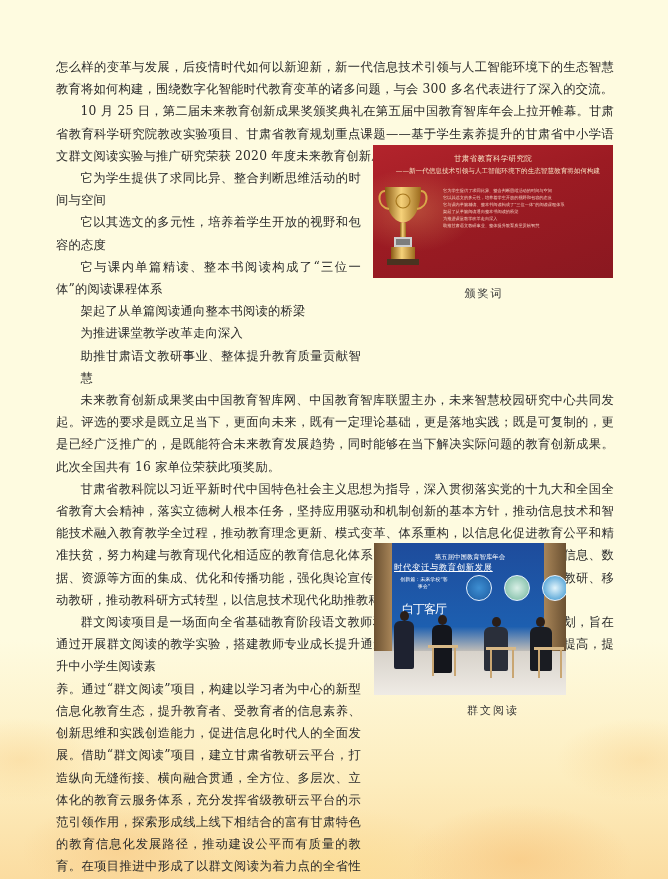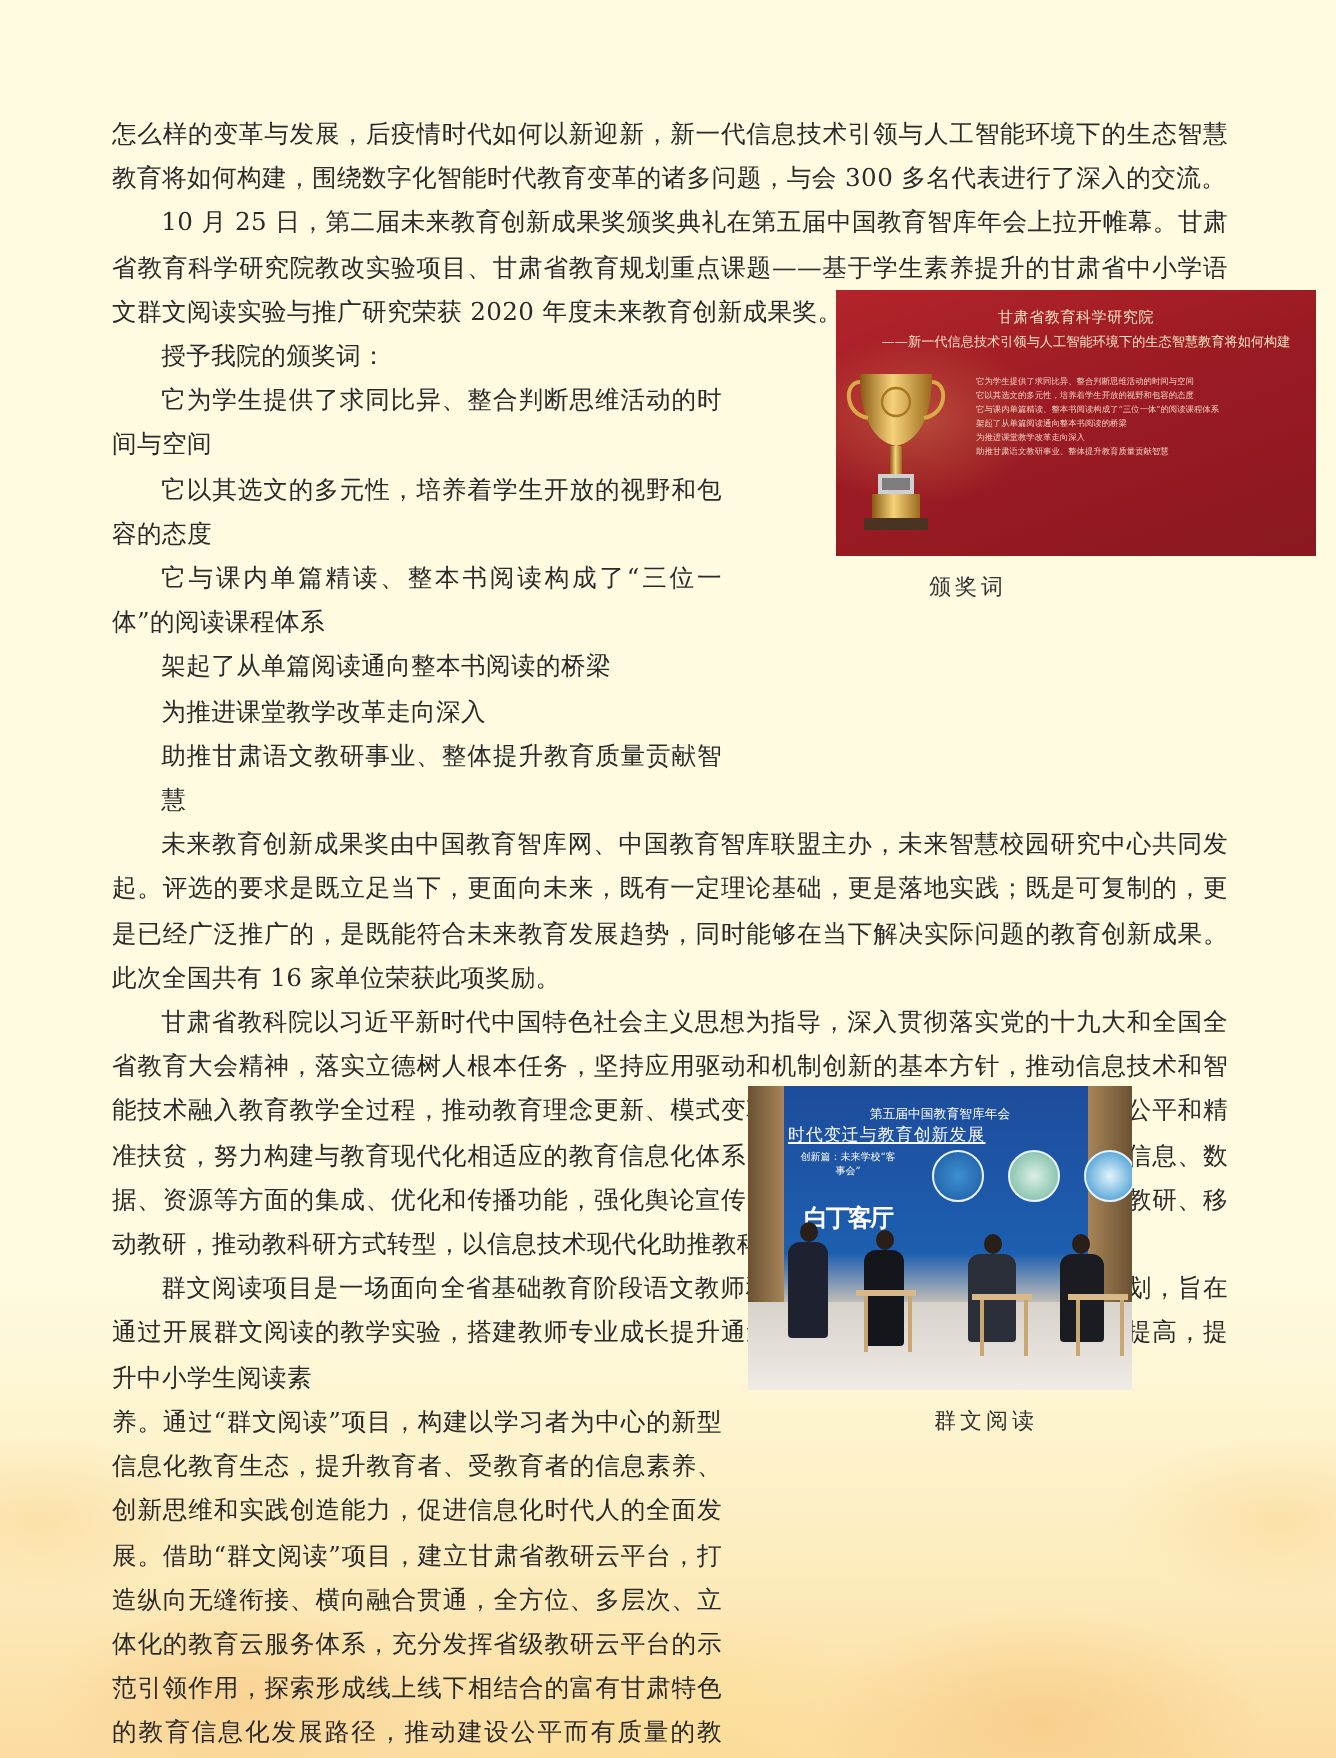--- a/index.html
+++ b/index.html
@@ -27,21 +27,20 @@
     }
     p { margin: 0; }
     .indent { text-indent: 2em; }
     .first { padding-top: 56px; }
     .award-list { width: 305px; }
     .award-list p.citation { text-indent: 2em; }
     .award-list p.cit-short { padding-left: 2em; }
     .float-right-a {
       position: absolute; left: 373px; top: 145px; width: 240px; height: 133px;
       z-index: 2;
-      margin-left: 45px;
     }
     .award-img {
       width: 240px; height: 133px; position: relative; overflow: hidden;
       background:
         radial-gradient(ellipse 90px 60px at 40px 65px, rgba(255,210,120,0.25), rgba(255,210,120,0) 70%),
         linear-gradient(160deg, #b3242c 0%, #9c1b23 45%, #8a1820 100%);
     }
     .award-title {
       position: absolute; left: 0; right: 0; top: 9px; text-align: center;
       color: #f7e3c3; font-size: 7.5px; line-height: 9px; letter-spacing: 0.3px;
@@ -81,40 +80,39 @@
     .salon-left-label {
       position: absolute; left: 26px; top: 33px; color: #fff; font-size: 5px; line-height: 7px; text-align: center; width: 48px;
     }
     .salon-logo {
       position: absolute; top: 32px; width: 24px; height: 24px; border-radius: 50%;
       border: 1.5px solid #e9f3ff; background: radial-gradient(circle, #3e8fd2, #1c5aa0);
     }
     .salon-logo.green { background: radial-gradient(circle, #d9efe6, #6fb59b); }
     .salon-logo.teal { background: radial-gradient(circle, #e2f4fb, #2b8dcc); }
     .salon-bgtext {
-      position: absolute; left: 28px; top: 58px; color: #fff; font-size: 12px; font-weight: bold; letter-spacing: -1px;
+      position: absolute; left: 28px; top: 58px; color: #fff; font-size: 12px; font-weight: normal; letter-spacing: -1px;
     }
     .salon-floor { position: absolute; left: 0; right: 0; top: 108px; height: 44px; background: linear-gradient(to bottom, #d7d2ca, #efebe5); }
     .person { position: absolute; border-radius: 6px 6px 2px 2px; }
     .head { position: absolute; width: 9px; height: 10px; border-radius: 50%; background: #2a1e18; }
     .table { position: absolute; height: 3px; background: #d8b987; }
     .tleg { position: absolute; width: 2px; background: #c9a672; }
     .cap-b { position: absolute; left: 374px; top: 703px; width: 238px; z-index: 2; }
     .wrap-left { width: 305px; }
     .full { width: 558px; }
   </style>
 </head>
 <body>
 
 <div class="page-bg"></div>
 
 <div class="content">
   <p class="first full">怎么样的变革与发展，后疫情时代如何以新迎新，新一代信息技术引领与人工智能环境下的生态智慧教育将如何构建，围绕数字化智能时代教育变革的诸多问题，与会 300 多名代表进行了深入的交流。</p>
   <p class="indent full">10 月 25 日，第二届未来教育创新成果奖颁奖典礼在第五届中国教育智库年会上拉开帷幕。甘肃省教育科学研究院教改实验项目、甘肃省教育规划重点课题——基于学生素养提升的甘肃省中小学语文群文阅读实验与推广研究荣获 2020 年度未来教育创新成果奖。</p>
-  <p class="indent full">授予我院的颁奖词：</p>
 
   <div class="award-list">
     <p class="citation">它为学生提供了求同比异、整合判断思维活动的时间与空间</p>
     <p class="citation">它以其选文的多元性，培养着学生开放的视野和包容的态度</p>
     <p class="citation">它与课内单篇精读、整本书阅读构成了“三位一体”的阅读课程体系</p>
     <p class="cit-short">架起了从单篇阅读通向整本书阅读的桥梁</p>
     <p class="cit-short">为推进课堂教学改革走向深入</p>
     <p class="cit-short">助推甘肃语文教研事业、整体提升教育质量贡献智慧</p>
   </div>
 

